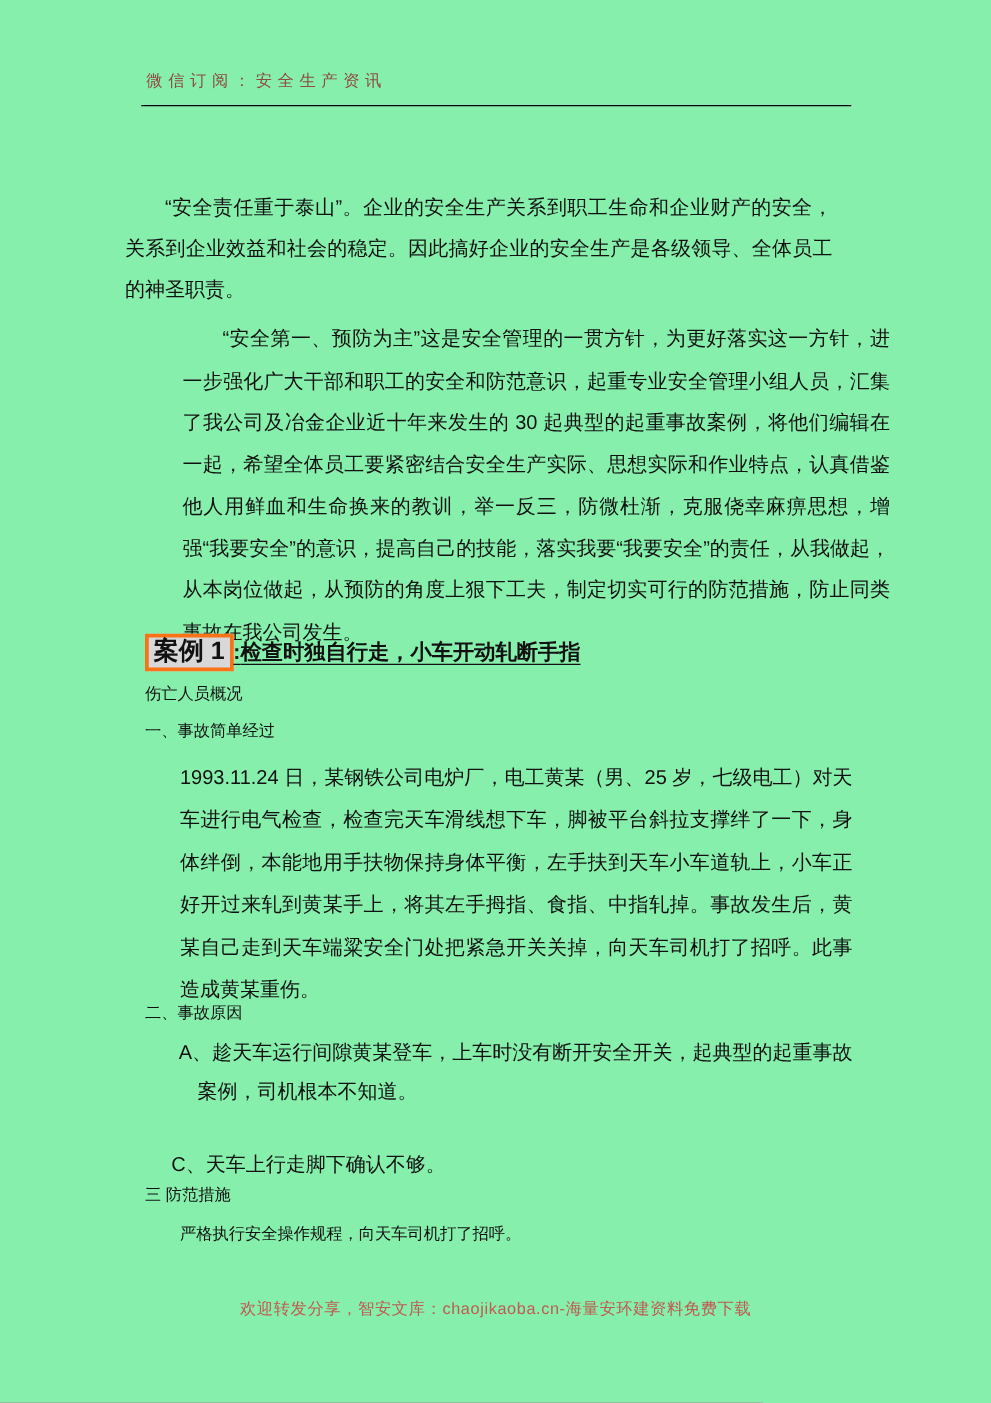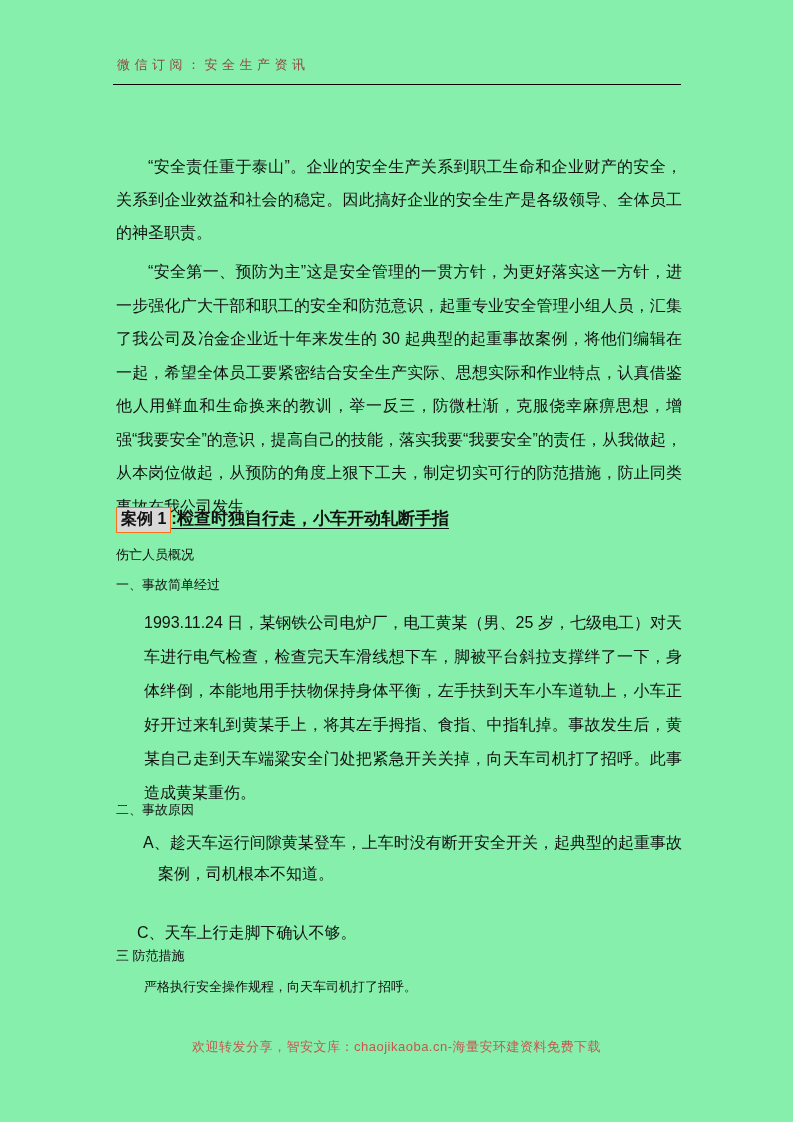--- a/index.html
+++ b/index.html
@@ -35,43 +35,43 @@
     top: 98px;
     left: 116px;
     width: 566px;
     text-align: center;
     font-size: 22px;
     font-weight: bold;
     letter-spacing: 1px;
   }
   .para {
     position: absolute;
-    left: 116px;
+    left: 100px;
     width: 566px;
     font-size: 16px;
     line-height: 33px;
     text-align: justify;
   }
   .para.indent { text-indent: 2em; }
   .p1 { top: 150px; }
-  .p2 { top: 255px; line-height: 33.5px; }
+  .p2 { top: 255px; line-height: 33.5px; margin-left: 46px; }
   .case-heading {
     position: absolute;
     top: 507px;
     left: 116px;
     font-size: 17px;
     font-weight: bold;
     white-space: nowrap;
   }
   .case-label {
     display: inline-block;
-    border: 1px solid #f97316;
+    border: 3px solid #f97316;
     background: #d8d8d8;
     padding: 0 4px 2px 4px;
-    font-size: 16px;
+    font-size: 20px;
     line-height: 22px;
   }
   .case-title {
     text-decoration: underline;
     text-underline-offset: 4px;
   }
   .line {
     position: absolute;
     left: 116px;
     font-size: 13px;

